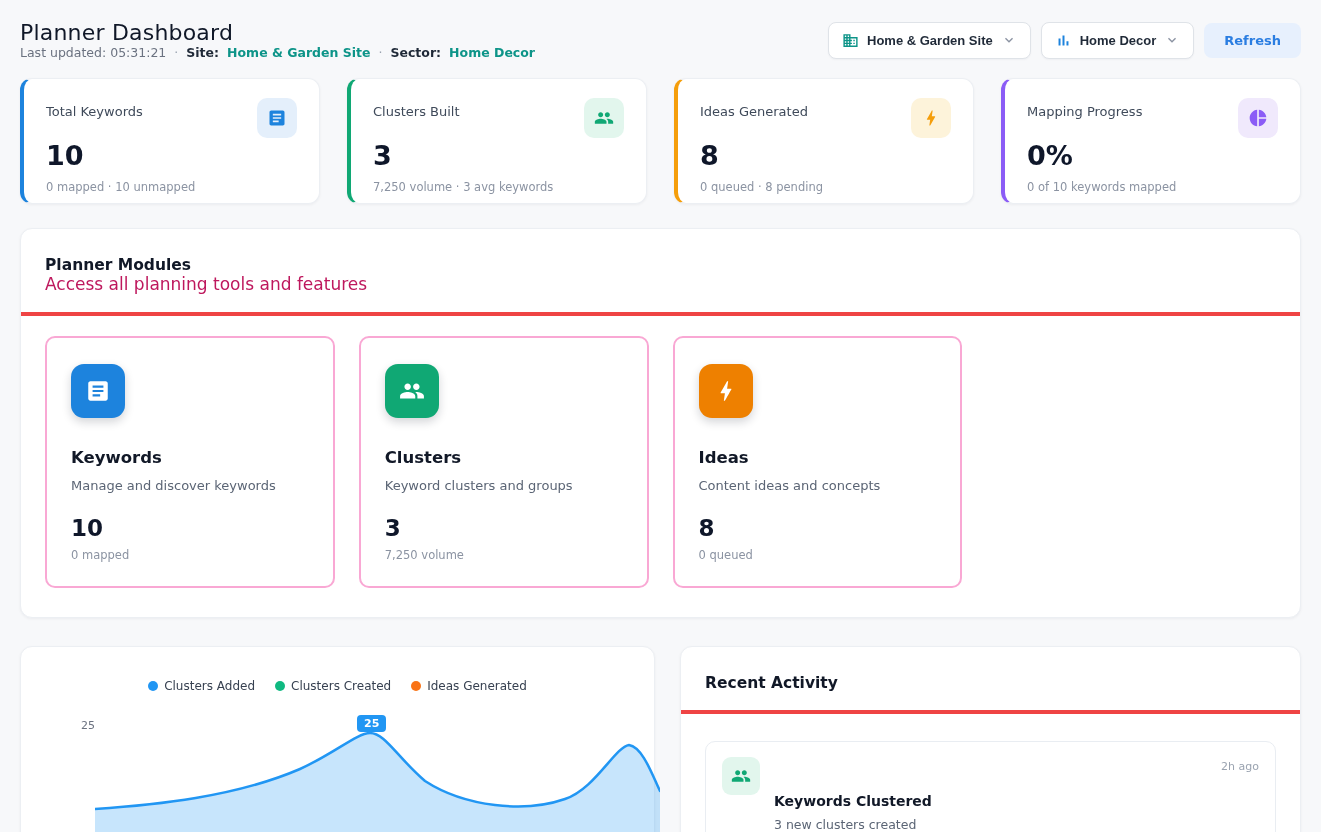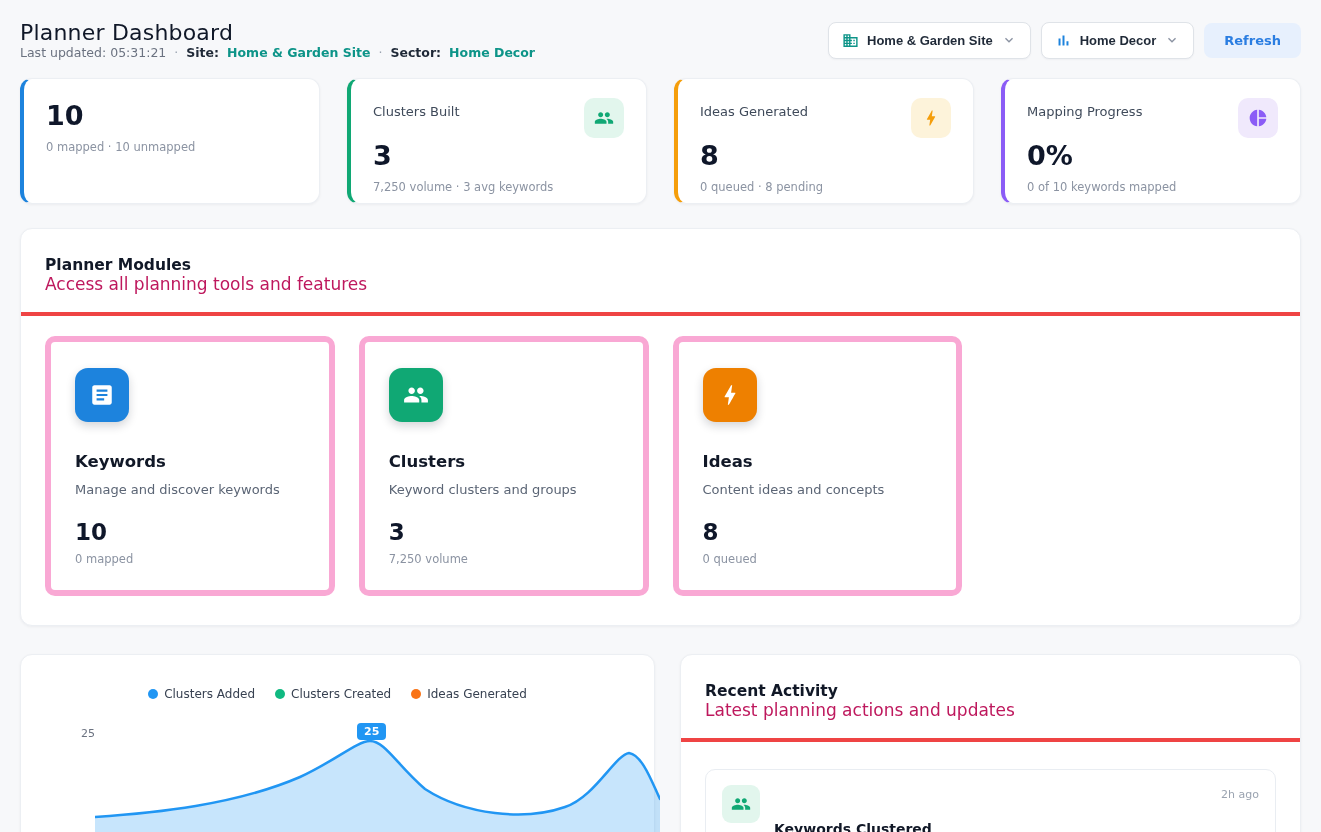--- a/index.html
+++ b/index.html
@@ -49,21 +49,21 @@
   
   .panel {
     margin-top: 24px; background: #fff; border: 1px solid #eceff3; border-radius: 12px;
     box-shadow: 0 1px 3px rgba(16,24,40,.05);
   }
   .panel-header { padding: 27px 24px 18px; border-bottom: 4px solid #ef4444; }
   .panel-title { font-size: 15.5px; font-weight: 700; color: #111827; }
   .panel-subtitle { font-size: 17px; color: #be185d; }
   .modules-grid { display: grid; grid-template-columns: repeat(4, 1fr); gap: 24px; padding: 20px 24px 29px; }
   .module-card {
-    border: 6px solid #f9a8d4; border-radius: 10px; padding: 26px 24px 24px;
+    border: 2px solid #f9a8d4; border-radius: 10px; padding: 26px 24px 24px;
     min-height: 238px; background: #fff; cursor: pointer;
   }
   .module-tile {
     width: 54px; height: 54px; border-radius: 13px; color: #fff;
     display: flex; align-items: center; justify-content: center;
     box-shadow: 0 4px 10px rgba(16,24,40,.18);
   }
   .module-title { font-size: 16.5px; font-weight: 700; color: #111827; margin-top: 30px; }
   .module-desc { font-size: 13px; color: #5b6575; margin-top: 11px; }
   .module-value { font-size: 23px; font-weight: 800; color: #0f172a; margin-top: 22px; }
@@ -145,20 +145,28 @@
             </svg>
         </span>
       </button>
       <button class="refresh-btn" style="background-color: rgb(231, 240, 253); color: rgb(42, 125, 225);">Refresh</button>
     </div>
   </div>
 
   <div class="stats-row">
 
     <div class="stat-card" style="border-left-color: rgb(29, 131, 221);">
+      <div class="stat-top">
+        <div class="stat-label">Total Keywords</div>
+        <div class="icon-chip" style="background-color: rgb(228, 239, 251); color: rgb(29, 131, 221);">
+          <svg width="20" height="20" viewBox="0 0 24 24" fill="currentColor">
+              <path d="M19 3H5c-1.1 0-2 .9-2 2v14c0 1.1.9 2 2 2h14c1.1 0 2-.9 2-2V5c0-1.1-.9-2-2-2zm-5 14H7v-2h7v2zm3-4H7v-2h10v2zm0-4H7V7h10v2z"></path>
+            </svg>
+        </div>
+      </div>
       <div class="stat-value">10</div>
       <div class="stat-detail">0 mapped · 10 unmapped</div>
     </div>
 
     <div class="stat-card" style="border-left-color: rgb(16, 168, 116);">
       <div class="stat-top">
         <div class="stat-label">Clusters Built</div>
         <div class="icon-chip" style="background-color: rgb(226, 246, 237); color: rgb(16, 168, 116);">
           <svg width="20" height="20" viewBox="0 0 24 24" fill="currentColor">
               <path d="M16 11c1.66 0 2.99-1.34 2.99-3S17.66 5 16 5c-1.66 0-3 1.34-3 3s1.34 3 3 3zm-8 0c1.66 0 2.99-1.34 2.99-3S9.66 5 8 5C6.34 5 5 6.34 5 8s1.34 3 3 3zm0 2c-2.33 0-7 1.17-7 3.5V19h14v-2.5c0-2.33-4.67-3.5-7-3.5zm8 0c-.29 0-.62.02-.97.05 1.16.84 1.97 1.97 1.97 3.45V19h6v-2.5c0-2.33-4.67-3.5-7-3.5z"></path>
@@ -269,21 +277,20 @@
           </svg>
           <span class="pt-badge" style="left: 312px; top: 4px; background-color: rgb(33, 150, 243);">25</span>
 
         </div>
       </div>
     </div>
 
     <div class="bottom-card">
       <div class="panel-header">
         <div class="panel-title">Recent Activity</div>
-        <div class="panel-subtitle">Latest planning actions and updates</div>
       </div>
       <div class="activity-list">
         <div class="activity-item">
           <div class="activity-chip" style="background-color: rgb(226, 246, 237); color: rgb(16, 168, 116);">
             <svg width="20" height="20" viewBox="0 0 24 24" fill="currentColor">
                 <path d="M16 11c1.66 0 2.99-1.34 2.99-3S17.66 5 16 5c-1.66 0-3 1.34-3 3s1.34 3 3 3zm-8 0c1.66 0 2.99-1.34 2.99-3S9.66 5 8 5C6.34 5 5 6.34 5 8s1.34 3 3 3zm0 2c-2.33 0-7 1.17-7 3.5V19h14v-2.5c0-2.33-4.67-3.5-7-3.5zm8 0c-.29 0-.62.02-.97.05 1.16.84 1.97 1.97 1.97 3.45V19h6v-2.5c0-2.33-4.67-3.5-7-3.5z"></path>
               </svg>
           </div>
           <div class="activity-main">
             <div class="activity-title">Keywords Clustered</div>

